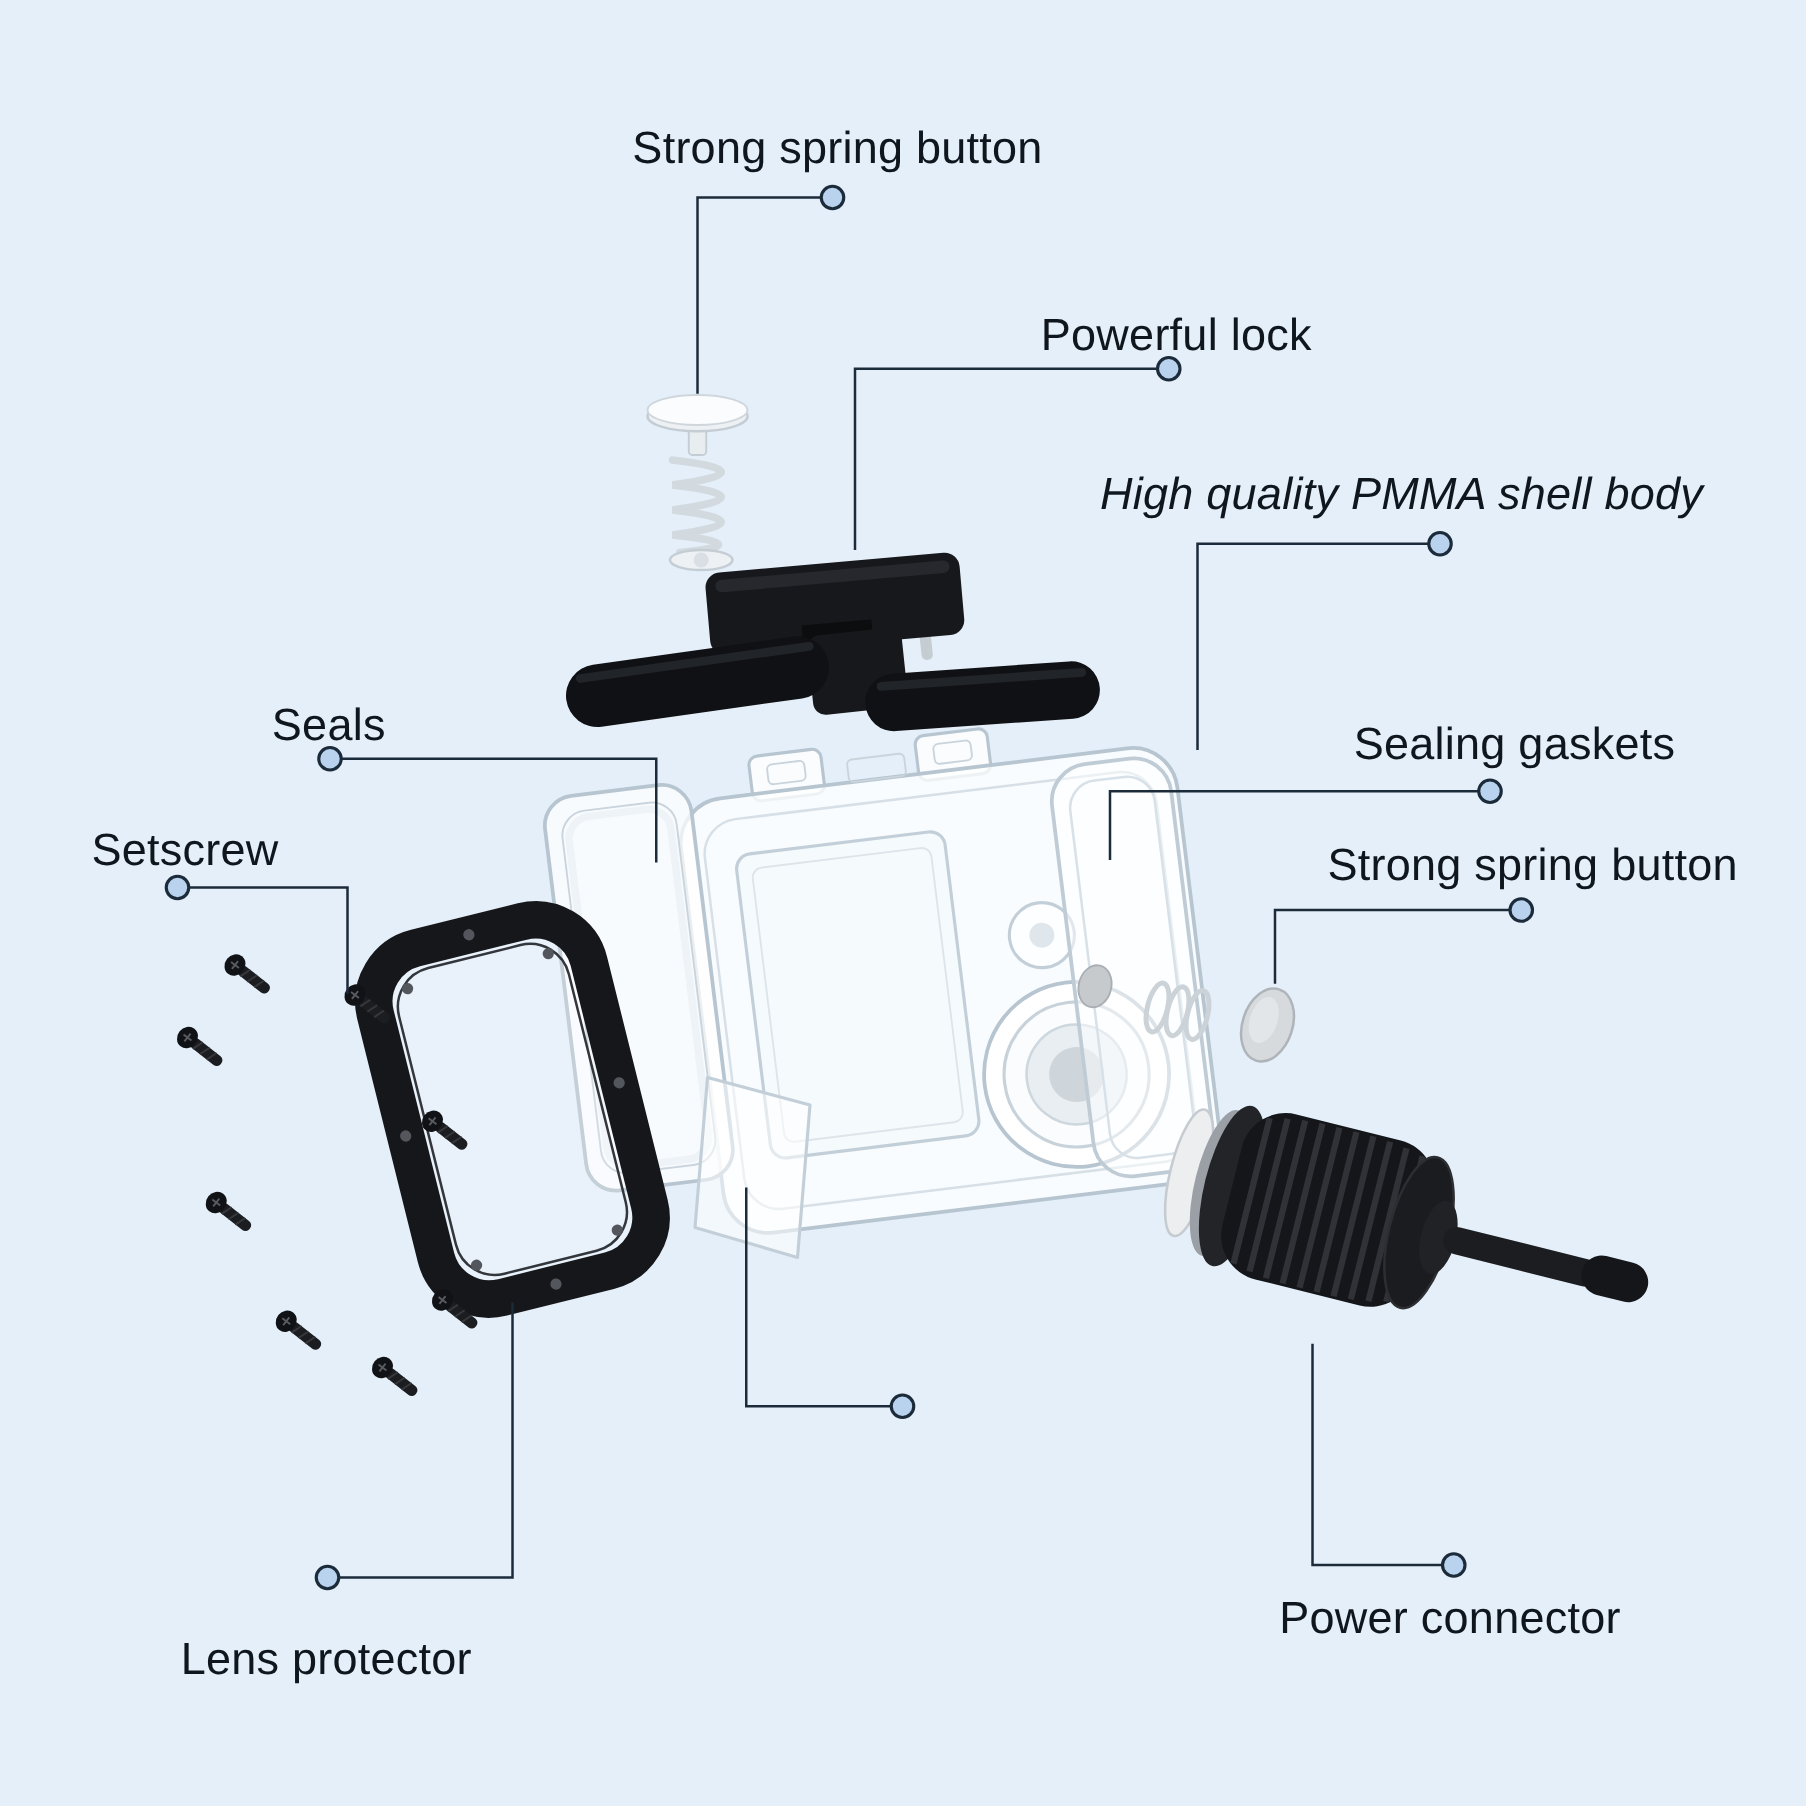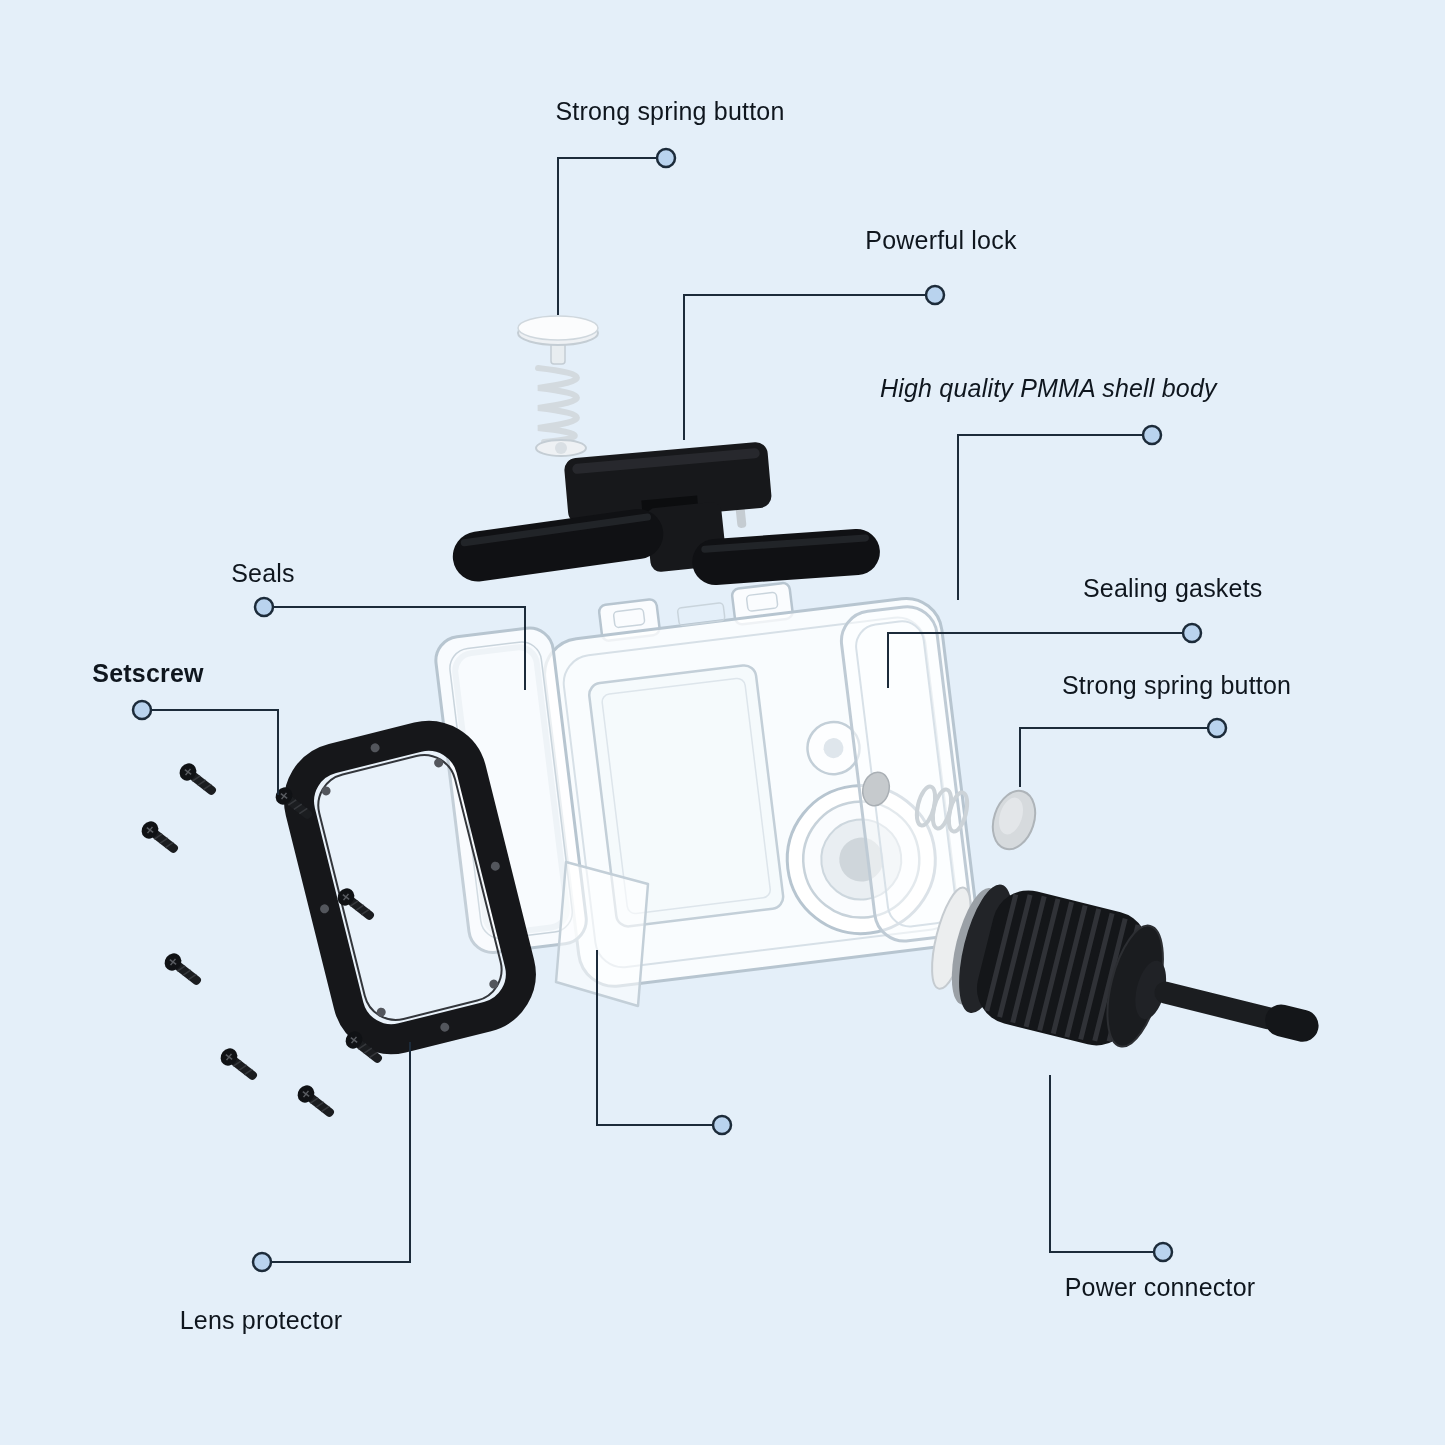--- a/index.html
+++ b/index.html
@@ -11,21 +11,21 @@
     background: #e4eff9;
     overflow: hidden;
   }
   .canvas svg.scene {
     position: absolute;
     left: 0; top: 0;
     width: 1445px; height: 1445px;
   }
   .label {
     position: absolute;
-    font-size: 25px;
+    font-size: 36px;
     color: #0f161e;
     letter-spacing: 0.2px;
     white-space: nowrap;
     line-height: 1.1;
   }
   .label.centered { transform: translateX(-50%); }
 </style>
 </head>
 <body>
 
@@ -202,22 +202,22 @@
       <circle cx="1192" cy="633" r="9"></circle>
       <circle cx="142" cy="710" r="9"></circle>
       <circle cx="1217" cy="728" r="9"></circle>
       <circle cx="722" cy="1125" r="9"></circle>
       <circle cx="262" cy="1262" r="9"></circle>
       <circle cx="1163" cy="1252" r="9"></circle>
     </g>
   </svg>
 
   <div class="label centered" style="left:670px; top:98px;">Strong spring button</div>
-  <div class="label centered" style="left:941px; top:227px;text-align:right;">Powerful lock</div>
+  <div class="label centered" style="left:941px; top:248px;text-align:right;">Powerful lock</div>
   <div class="label" style="left:880px; top:375px;font-style:italic;">High quality PMMA shell body</div>
   <div class="label centered" style="left:263px; top:560px;">Seals</div>
   <div class="label" style="left:1083px; top:575px;text-align:center;">Sealing gaskets</div>
-  <div class="label centered" style="left:148px; top:660px;font-weight:bold;">Setscrew</div>
+  <div class="label centered" style="left:148px; top:660px;">Setscrew</div>
   <div class="label" style="left:1062px; top:672px;">Strong spring button</div>
   <div class="label centered" style="left:261px; top:1283px;margin-top:24px;">Lens protector</div>
   <div class="label centered" style="left:1160px; top:1274px;">Power connector</div>
 
 </div>
 
 </body></html>

